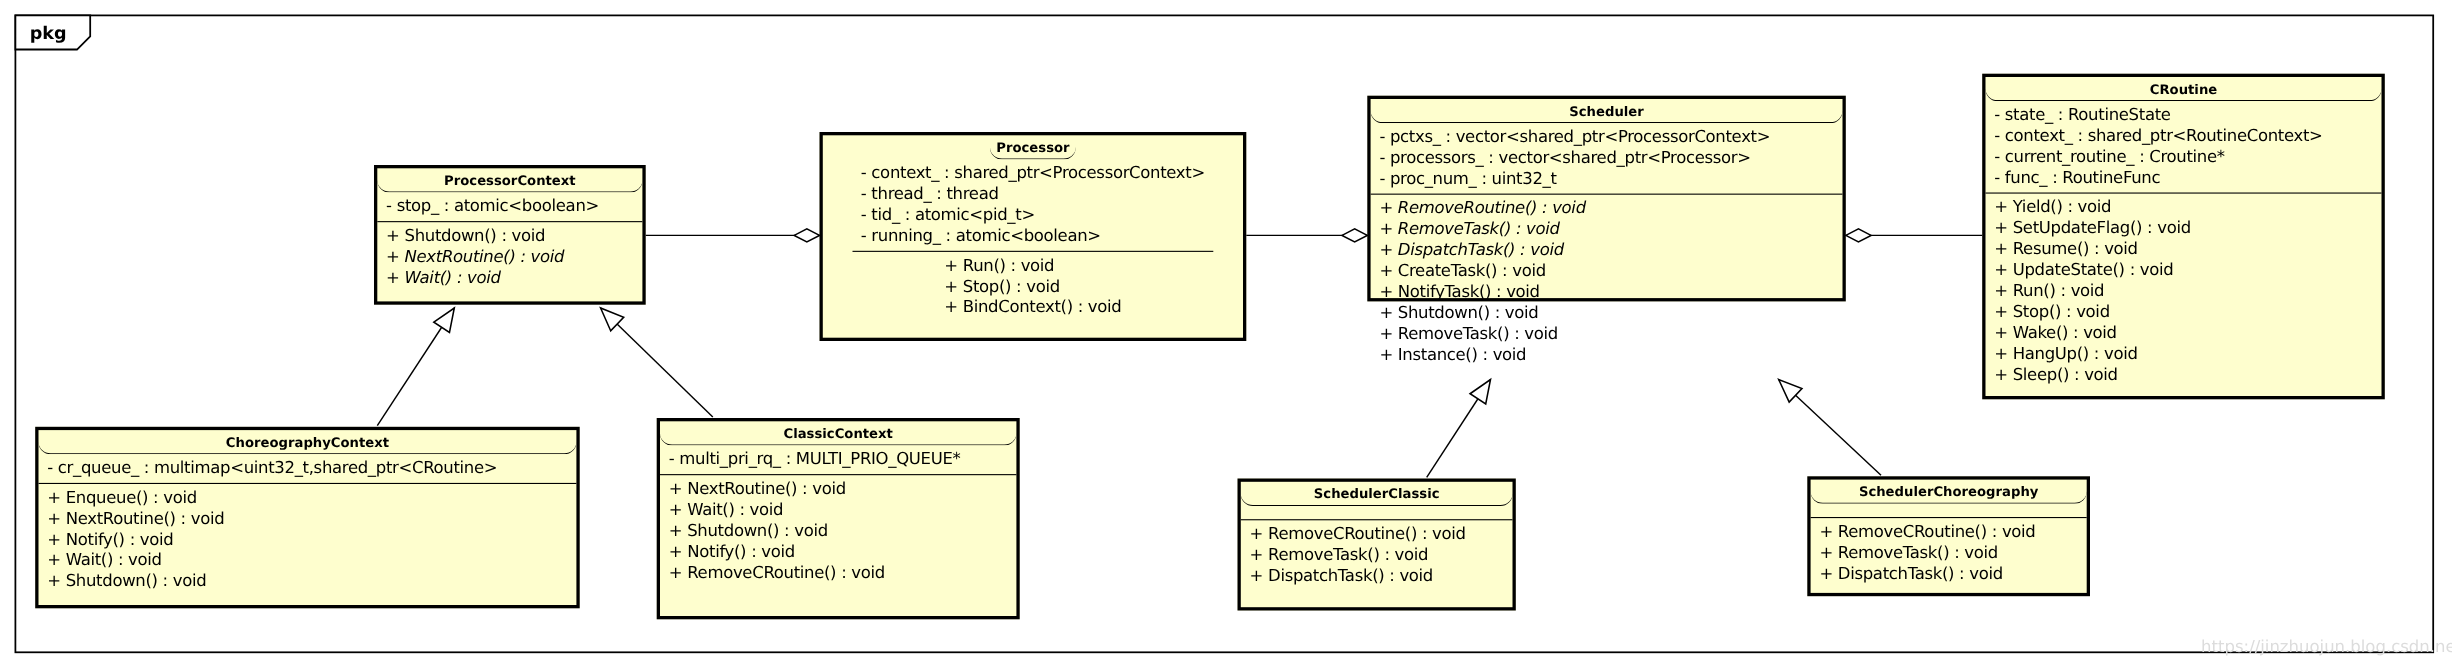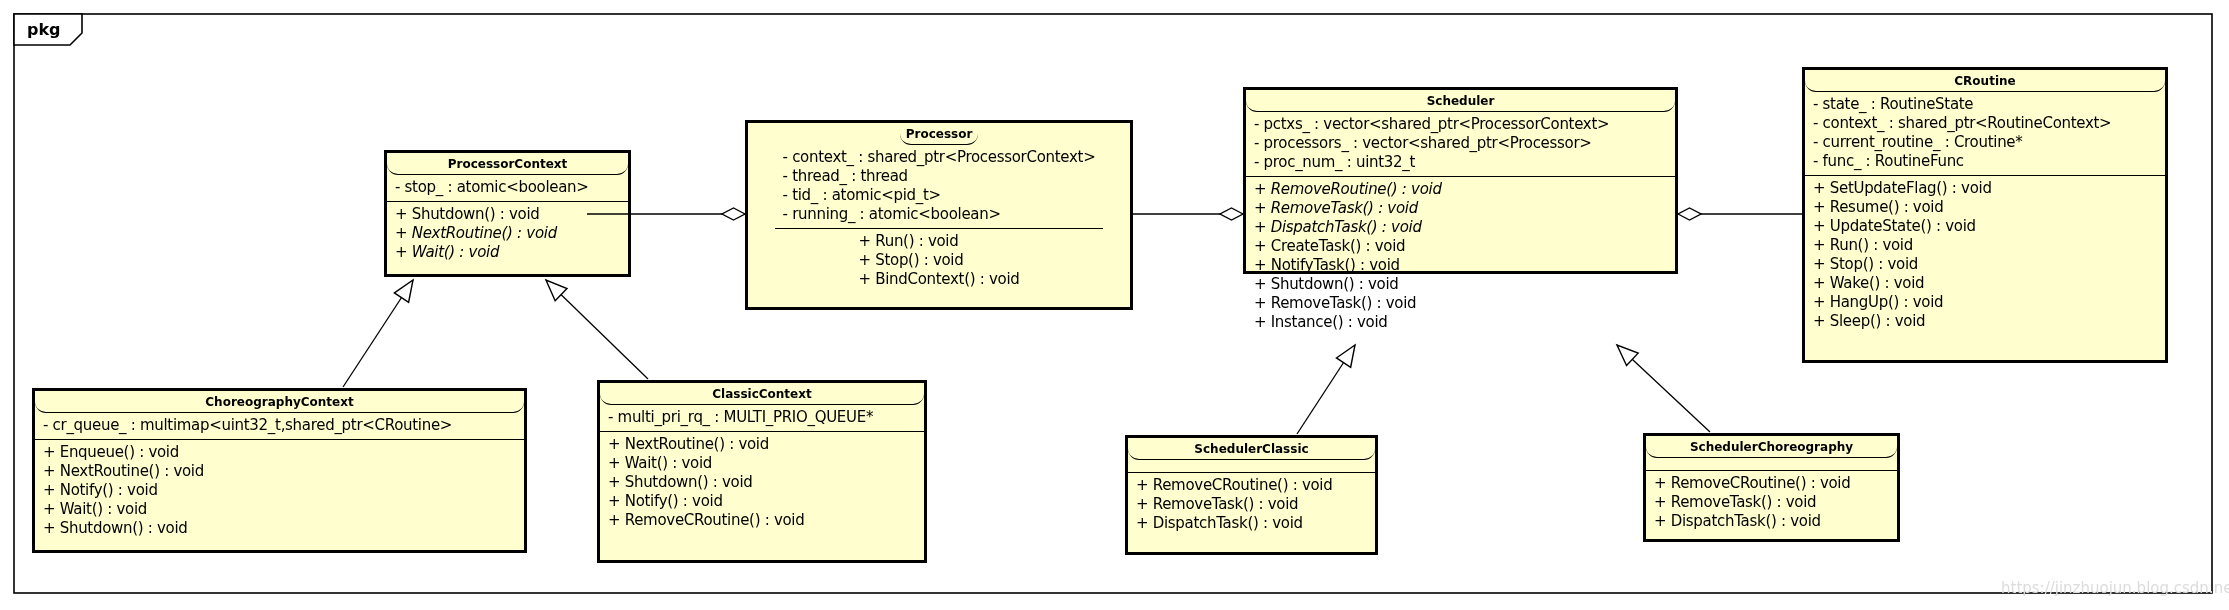--- a/index.html
+++ b/index.html
@@ -34,21 +34,21 @@
   }
   .watermark {
     position:absolute; left:2001px; top:579px; font-size:15px; color:#dcdcdc; white-space:nowrap;
   }
 </style>
 </head>
 <body>
 
 <div class="canvas">
 
-  <div class="uml-class" style="left:340px;top:150px;width:247px;height:127px;margin-left:44px;">
+  <div class="uml-class" style="left:340px;top:150px;width:247px;height:127px;">
     <div class="cls-title">ProcessorContext</div>
     <div class="cls-attrs">
         <div class="member">- stop_ : atomic&lt;boolean&gt;</div>
       </div>
     <div class="cls-methods">
         <div class="member">+ Shutdown() : void</div>
         <div class="member italic">+ NextRoutine() : void</div>
         <div class="member italic">+ Wait() : void</div>
       </div>
   </div>
@@ -89,20 +89,21 @@
 
   <div class="uml-class" style="left:1802px;top:67px;width:366px;height:296px;">
     <div class="cls-title">CRoutine</div>
     <div class="cls-attrs">
         <div class="member">- state_ : RoutineState</div>
         <div class="member">- context_ : shared_ptr&lt;RoutineContext&gt;</div>
         <div class="member">- current_routine_ : Croutine*</div>
         <div class="member">- func_ : RoutineFunc</div>
       </div>
     <div class="cls-methods">
+        <div class="member">+ Yield() : void</div>
         <div class="member">+ SetUpdateFlag() : void</div>
         <div class="member">+ Resume() : void</div>
         <div class="member">+ UpdateState() : void</div>
         <div class="member">+ Run() : void</div>
         <div class="member">+ Stop() : void</div>
         <div class="member">+ Wake() : void</div>
         <div class="member">+ HangUp() : void</div>
         <div class="member">+ Sleep() : void</div>
       </div>
   </div>

